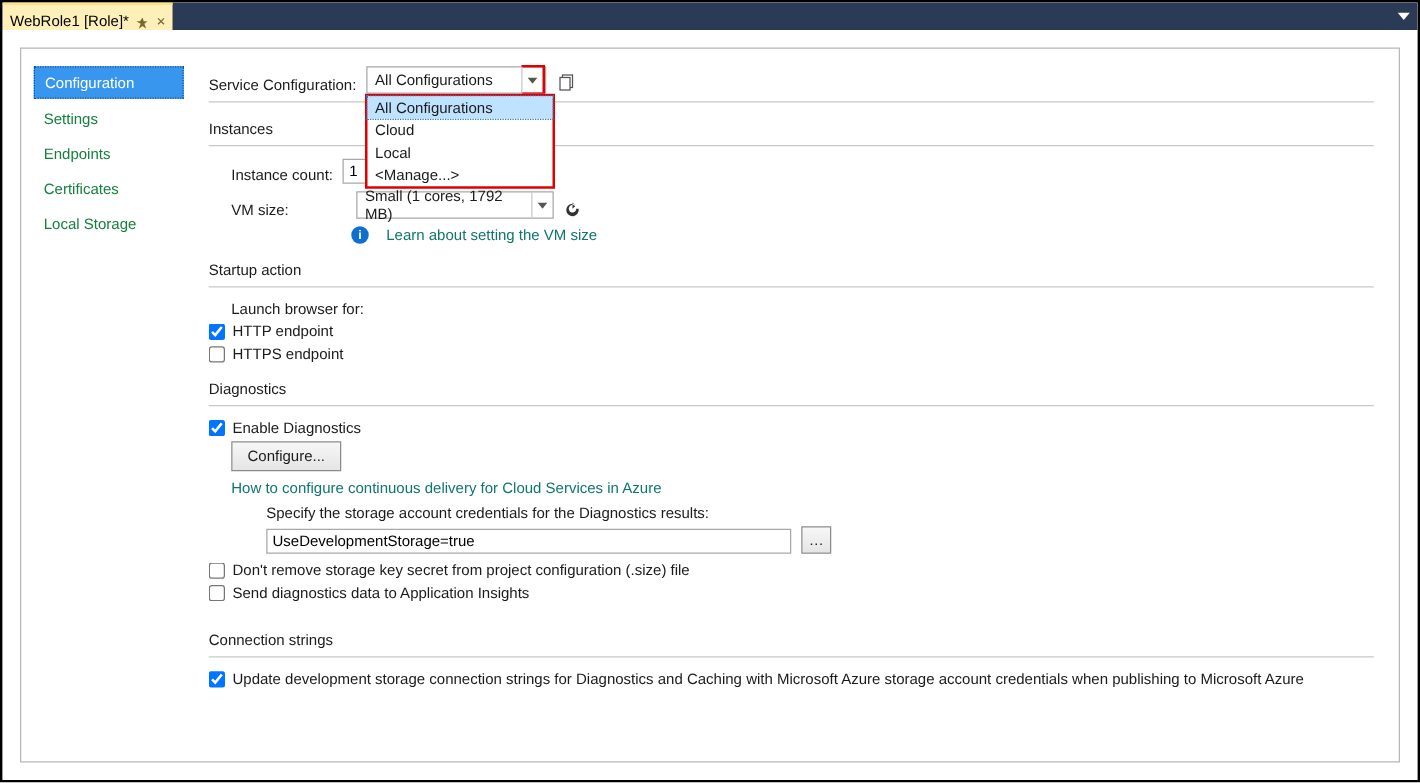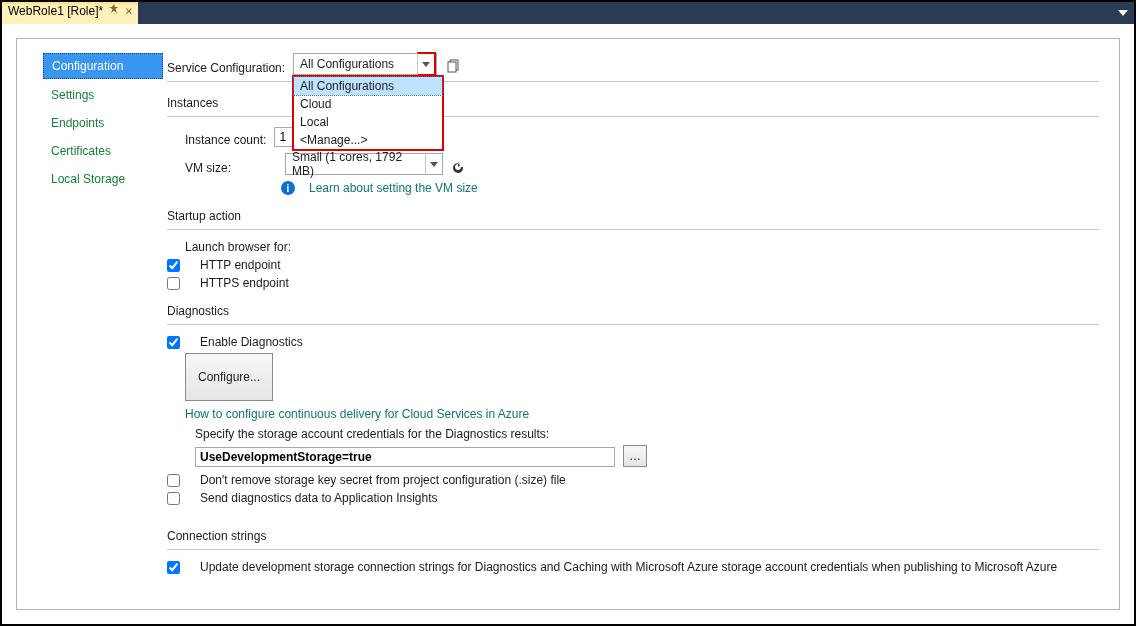--- a/index.html
+++ b/index.html
@@ -1,48 +1,48 @@
 <!DOCTYPE html>
 <html><head>
 <meta charset="utf-8">
 <style>
   html,body{margin:0;padding:0;font-family:"Segoe UI",Tahoma,sans-serif;font-size:12px;color:#1b1b1b;background:#fff}
   .frame{width:1136px;height:626px;border:2px solid #000;box-sizing:border-box;position:relative;overflow:hidden}
   
   .tabstrip{height:22px;background:#2c3b55;display:flex;align-items:stretch;position:relative;border-bottom:1px solid #ffe283}
-  .doctab{background:#fff0ba;border-top:2px solid #ffe283;padding:0 6px;display:flex;align-items:flex-start;gap:6px;font-size:12px;color:#000}
+  .doctab{background:#fff0ba;border-top:2px solid #ffe283;padding:0 6px;display:flex;align-items:flex-end;gap:6px;font-size:12px;color:#000}
   .pin{width:10px;height:10px;display:inline-block}
   .close-x{font-family:Consolas,monospace;color:#7a6a2b;cursor:pointer}
   .tabstrip .caret{position:absolute;right:6px;top:0;height:22px;display:flex;align-items:center;color:#fff}
   
   .editor{position:absolute;top:22px;left:0;right:0;bottom:0;background:#fff}
   .panel{position:absolute;top:14px;left:14px;right:14px;bottom:14px;border:1px solid #b7b7b7;background:#fff}
   
-  .sidenav{position:absolute;top:14px;left:26px;width:120px}
+  .sidenav{position:absolute;top:14px;left:10px;width:120px}
   .navitem{padding:5px 8px;margin-bottom:4px;color:#15803d;cursor:pointer}
   .navitem.sel{background:#3996ef;color:#fff;border:1px dotted #0e4f99}
   
   .main{position:absolute;top:14px;left:150px;right:20px}
   .row{display:flex;align-items:flex-end;gap:8px;margin-bottom:6px}
   .label{white-space:nowrap}
   .combo{height:20px;border:1px solid #a8a8a8;background:#fff;display:flex;align-items:center;position:relative}
   .combo .txt{padding:0 6px;flex:1}
   .combo .dd{width:16px;height:100%;display:flex;align-items:center;justify-content:center;border-left:1px solid #c7c7c7}
   .red-dd{border:2px solid #e00000}
   .smallbtn{width:18px;height:18px;border:1px solid #9e9e9e;background:#efefef;display:flex;align-items:center;justify-content:center}
    .hr{height:1px;background:#c9c9c9;margin:6px 0 10px 0}
   .section-title{margin-top:14px;margin-bottom:2px}
   .indent{margin-left:18px}
-  .indent2{margin-left:28px}
+  .indent2{margin-left:46px}
   input.text{height:18px;border:1px solid #a8a8a8;padding:0 4px;font:inherit}
-  .chk{display:flex;align-items:flex-end;gap:20px;margin:4px 0}
+  .chk{display:flex;align-items:flex-end;gap:6px;margin:4px 0}
   .chk input{width:13px;height:13px;margin:0}
   .link{color:#0f766e;cursor:pointer}
   .info-i{display:inline-flex;width:14px;height:14px;border-radius:50%;background:#0f6fd1;color:#fff;align-items:center;justify-content:center;font-weight:bold;font-size:10px;margin-right:6px}
-  .btn{height:22px;border:1px solid #8b8b8b;background:linear-gradient(#f7f7f7,#e5e5e5);padding:12px 12px;cursor:pointer;display:inline-flex;align-items:center}
+  .btn{height:22px;border:1px solid #8b8b8b;background:linear-gradient(#f7f7f7,#e5e5e5);padding:0 12px;cursor:pointer;display:inline-flex;align-items:center}
   .browse{height:20px;width:22px;border:1px solid #8b8b8b;background:linear-gradient(#f7f7f7,#e5e5e5);display:inline-flex;align-items:center;justify-content:center;cursor:pointer}
   
   .popup{position:absolute;border:2px solid #e00000;background:#fff;z-index:10}
   .popup .opt{padding:2px 6px;cursor:pointer}
   .popup .opt.sel{background:#bfe3ff;outline:1px dotted #2f7abf}
   svg{display:block}
 </style>
 </head>
 <body>
 
@@ -148,21 +148,21 @@
         <label class="chk indent">
           <input type="checkbox" checked="" style="">
           <span>Enable Diagnostics</span>
         </label>
         <div class="indent" style="margin-top:2px;margin-bottom:6px">
           <span class="btn">Configure...</span>
         </div>
         <div class="indent link">How to configure continuous delivery for Cloud Services in Azure</div>
         <div class="indent2" style="margin-top:6px">Specify the storage account credentials for the Diagnostics results:</div>
         <div class="row indent2" style="margin-top:4px">
-          <input class="text" style="width: 410px; font-weight: bold;" value="UseDevelopmentStorage=true">
+          <input class="text" style="width: 410px;" value="UseDevelopmentStorage=true">
           <span class="browse">…</span>
         </div>
         <label class="chk indent2">
           <input type="checkbox" style="">
           <span>Don't remove storage key secret from project configuration (.size) file</span>
         </label>
         <label class="chk indent2">
           <input type="checkbox" style="">
           <span>Send diagnostics data to Application Insights</span>
         </label>

